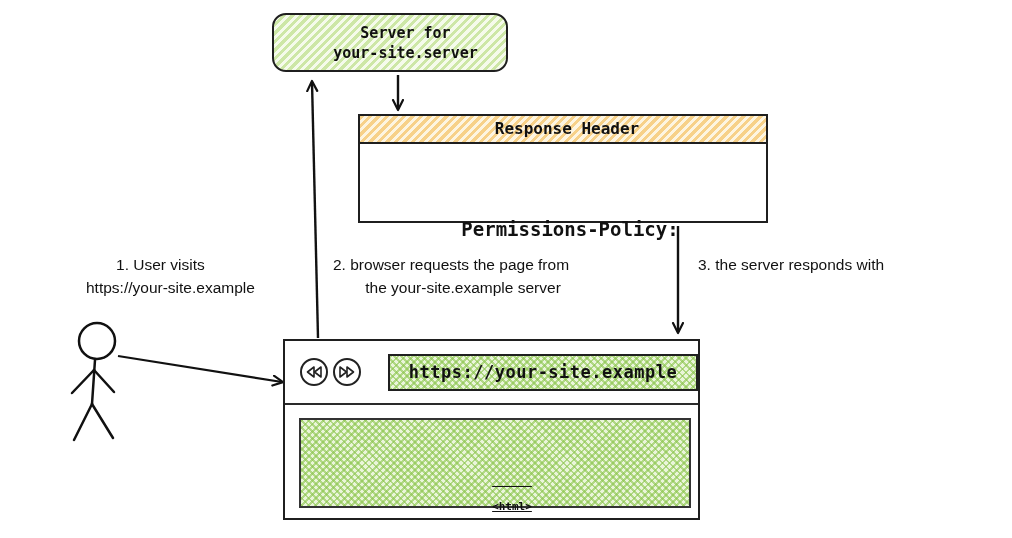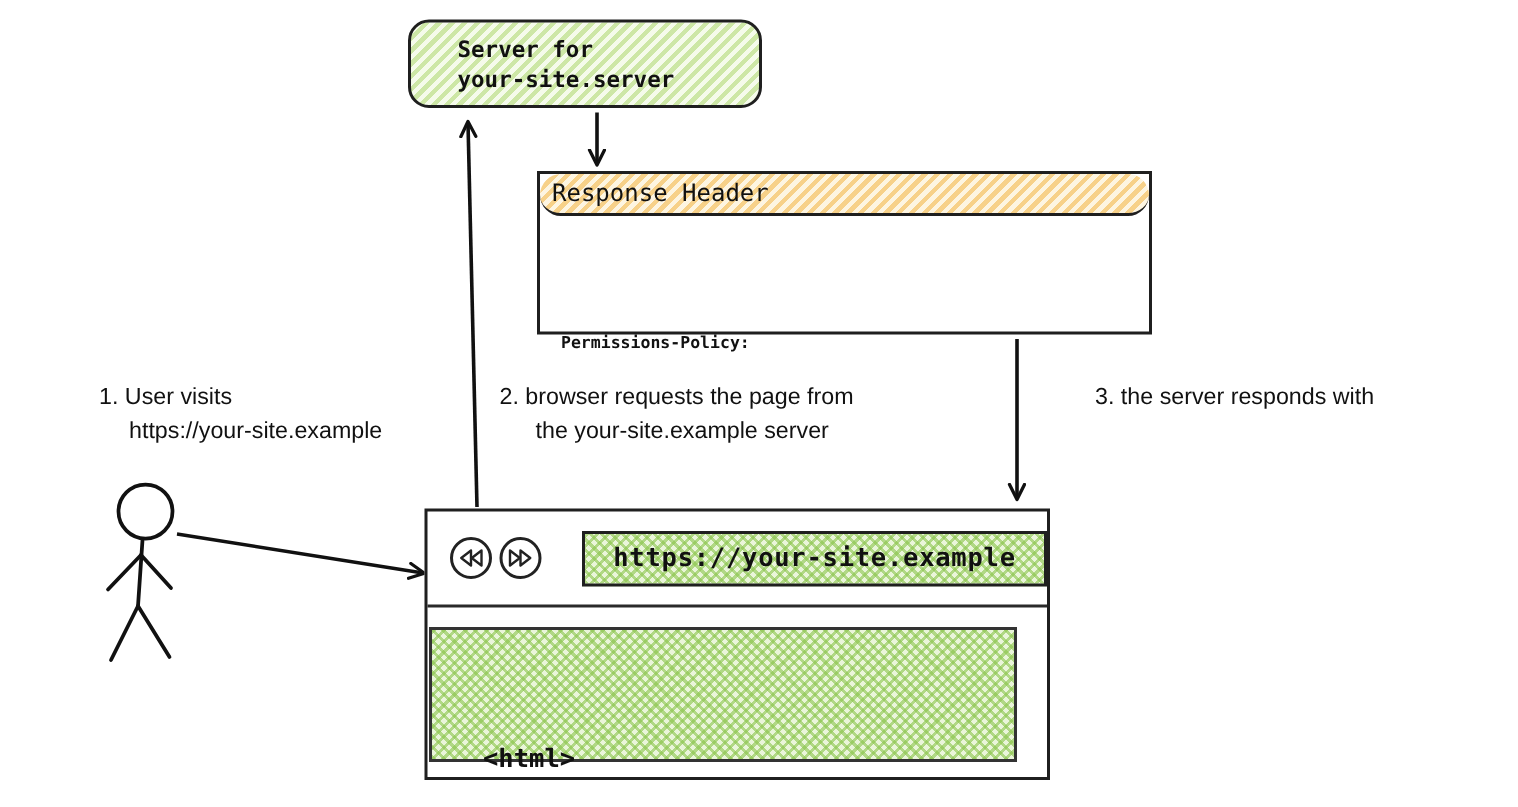--- a/index.html
+++ b/index.html
@@ -1,18 +1,18 @@
 <!DOCTYPE html>
 <html><head>
 <meta charset="utf-8">
 <style>
   html,body{margin:0;padding:0;background:#ffffff;}
   .canvas{
     position:relative;width:1012px;height:538px;background:#fff;overflow:hidden;
-    font-family:"DejaVu Sans Mono", monospace;color:#111;
+    font-family:"DejaVu Sans Mono", monospace;color:#111;text-align:center;
   }
   
   .hatch-green{
     background:repeating-linear-gradient(135deg,#cde7a6 0 3px,#f5fbeb 3px 6px);
   }
   .hatch-orange{
     background:repeating-linear-gradient(135deg,#f7d astronom 0 0)}
   .hatch-orange{
     background:repeating-linear-gradient(135deg,#f7d189 0 3px,#fdf5e1 3px 6px);
   }
@@ -29,24 +29,24 @@
     display:flex;flex-direction:column;justify-content:center;
     padding-left:31px;font-weight:bold;font-size:15px;line-height:20px;
   }
   
   .resp-box{
     position:absolute;left:358px;top:114px;width:410px;height:109px;
     border:2px solid #1f1f1f;box-sizing:border-box;background:#fff;
   }
   .resp-title{
     height:28px;border-bottom:2px solid #1f1f1f;box-sizing:border-box;
-    font-weight:normal;font-size:16px;line-height:26px;padding-left:8px;border-radius:14px;
+    font-weight:bold;font-size:16px;line-height:26px;padding-left:8px;
   }
   .resp-body{
-    padding:10px 0 0 14px;font-weight:bold;font-size:11px;line-height:30px;
+    padding:10px 0 0 14px;font-weight:bold;font-size:19px;line-height:30px;
     white-space:pre;
   }
   .resp-line2{padding-left:26px;}
   
   .browser{
     position:absolute;left:283px;top:339px;width:417px;height:181px;
     border:2px solid #1f1f1f;box-sizing:border-box;background:#fff;
   }
   .toolbar{
     height:64px;border-bottom:2px solid #2a2a2a;box-sizing:border-box;
@@ -56,36 +56,37 @@
     width:28px;height:28px;border-radius:50%;border:2px solid #222;
     box-sizing:border-box;background:#fff;display:flex;align-items:center;
     justify-content:center;margin-right:5px;flex:0 0 auto;
   }
   .urlbar{
     margin-left:22px;width:310px;height:37px;border:2px solid #1f1f1f;
     box-sizing:border-box;display:flex;align-items:center;justify-content:center;
     font-weight:bold;font-size:17px;letter-spacing:.5px;
   }
   .content-box{
-    position:absolute;left:1px;top:77px;width:392px;height:90px;
+    position:absolute;left:14px;top:77px;width:392px;height:90px;
     border:2px solid #333;box-sizing:border-box;
-    padding:24px 0 0 34px;font-weight:bold;font-size:17px;line-height:25px;
+    padding:24px 0 0 34px;font-weight:bold;font-size:11px;line-height:25px;
     white-space:pre;
+    text-decoration:underline;
   }
   
   .step{
     position:absolute;font-family:Liberation Sans, sans-serif;
     font-size:15.5px;line-height:23px;color:#111;
   }
   .step .l2{display:block;}
   .step1{left:66px;top:253px;}
   .step1 .l2{padding-left:20px;}
   .step2{left:333px;top:253px;}
   .step2 .l2{padding-left:24px;}
-  .step3{left:698px;top:253px;margin-left:32px;}
+  .step3{left:698px;top:253px;}
   .step3 .l2{padding-left:16px;}
   
   .overlay{position:absolute;left:0;top:0;pointer-events:none;}
 </style>
 </head>
 <body>
 
 <div class="canvas">
 
   <svg class="overlay" width="1012" height="538" viewBox="0 0 1012 538">

